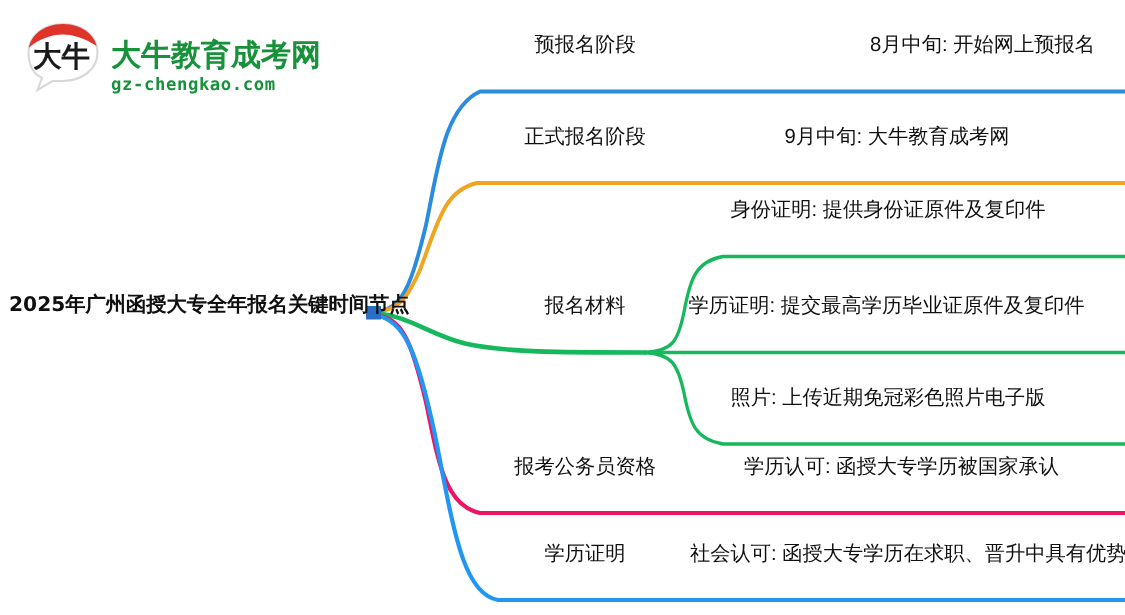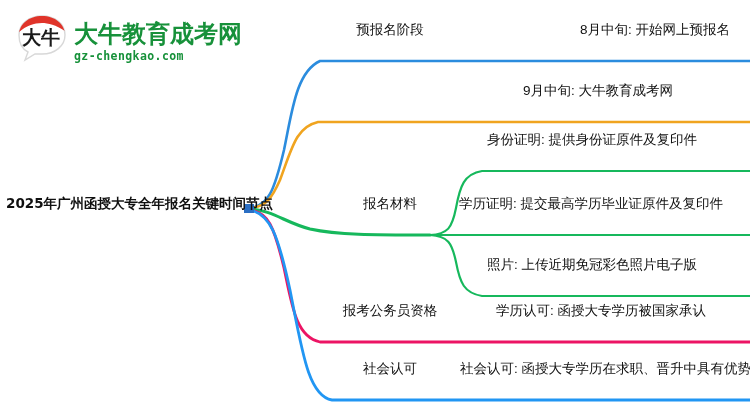--- a/index.html
+++ b/index.html
@@ -9,21 +9,21 @@
     font-family:"Liberation Sans","DejaVu Sans",sans-serif;
     overflow:hidden;
     position:relative;
   }
   #stage{position:absolute;left:0;top:0;width:750px;height:410px;}
 
   
   #logo{position:absolute;left:16px;top:8px;width:190px;height:54px;display:flex;align-items:flex-end;gap:6px;}
   #logo-mark{position:relative;width:52px;height:48px;flex:0 0 52px;}
   #logo-text{display:flex;flex-direction:column;justify-content:center;line-height:1;}
-  #logo-title{font-family:"DejaVu Sans","Liberation Sans",sans-serif;font-size:24px;font-weight:bold;color:#17913a;letter-spacing:0px;white-space:nowrap;}
+  #logo-title{font-family:"DejaVu Sans","Liberation Sans",sans-serif;font-size:20px;font-weight:bold;color:#17913a;letter-spacing:0px;white-space:nowrap;}
   #logo-sub{font-family:"DejaVu Sans Mono","Liberation Mono",monospace;font-size:11.5px;font-weight:bold;color:#17913a;letter-spacing:0.4px;margin-top:5px;white-space:nowrap;}
 
   
   #root-title{
     position:absolute;left:6px;top:196px;width:236px;
     text-align:center;
     font-family:"DejaVu Sans","Liberation Sans",sans-serif;
     font-size:13.5px;font-weight:bold;color:#101010;
     white-space:nowrap;line-height:1.1;
   }
@@ -81,23 +81,24 @@
     </div>
     <div id="logo-text">
       <div id="logo-title">大牛教育成考网</div>
       <div id="logo-sub">gz-chengkao.com</div>
     </div>
   </div>
 
   <div id="root-title">2025年广州函授大专全年报名关键时间节点</div>
 
   <div class="node lvl1 center" style="left:320px;top:22px;width:140px;">预报名阶段</div>
+  <div class="node lvl1 center" style="left:320px;top:83px;width:140px;">正式报名阶段</div>
   <div class="node lvl1 center" style="left:320px;top:196px;width:140px;">报名材料</div>
   <div class="node lvl1 center" style="left:312px;top:303px;width:156px;">报考公务员资格</div>
-  <div class="node lvl1 center" style="left:320px;top:361px;width:140px;">社会认可</div>
+  <div class="node lvl1 center" style="left:320px;top:361px;width:140px;">学历证明</div>
 
   <div class="node lvl2 center" style="left:466px;top:22px;width:264px;text-align:right;">8月中旬: 开始网上预报名</div>
   <div class="node lvl2 center" style="left:466px;top:83px;width:264px;">9月中旬: 大牛教育成考网</div>
 
   <div class="node lvl2 center" style="left:444px;top:132px;width:296px;">身份证明: 提供身份证原件及复印件</div>
   <div class="node lvl2 center" style="left:436px;top:196px;width:310px;">学历证明: 提交最高学历毕业证原件及复印件</div>
   <div class="node lvl2 center" style="left:446px;top:257px;width:292px;">照片: 上传近期免冠彩色照片电子版</div>
 
   <div class="node lvl2 center" style="left:460px;top:303px;width:282px;">学历认可: 函授大专学历被国家承认</div>
   <div class="node lvl2 center" style="left:460px;top:361px;width:290px;">社会认可: 函授大专学历在求职、晋升中具有优势</div>

